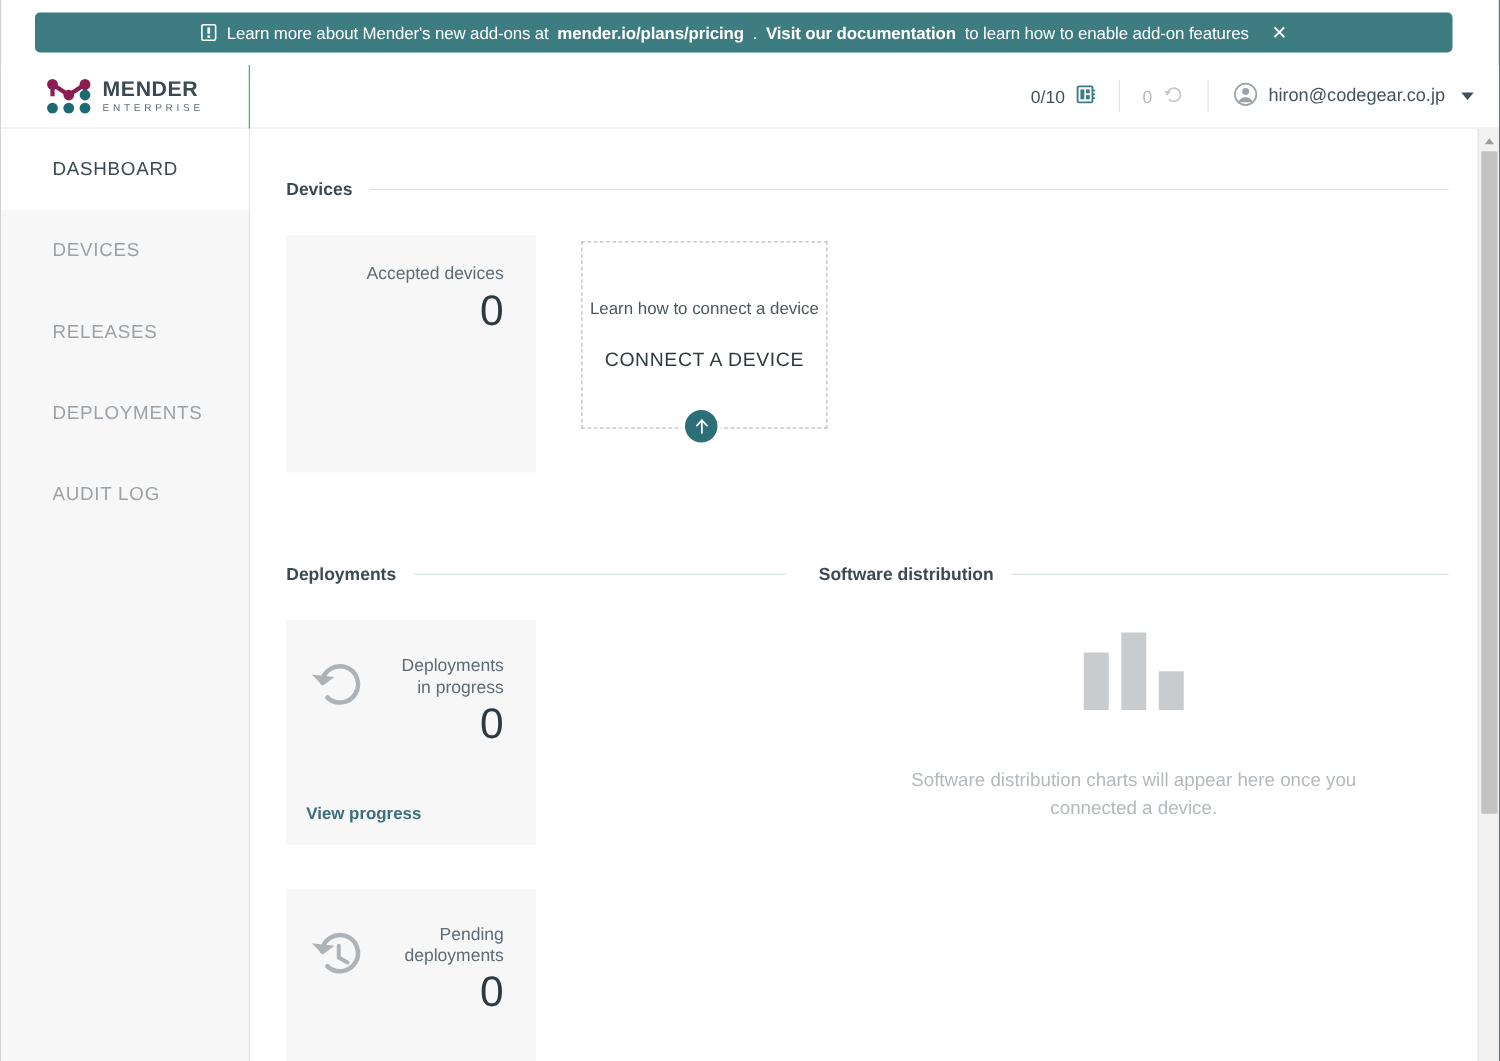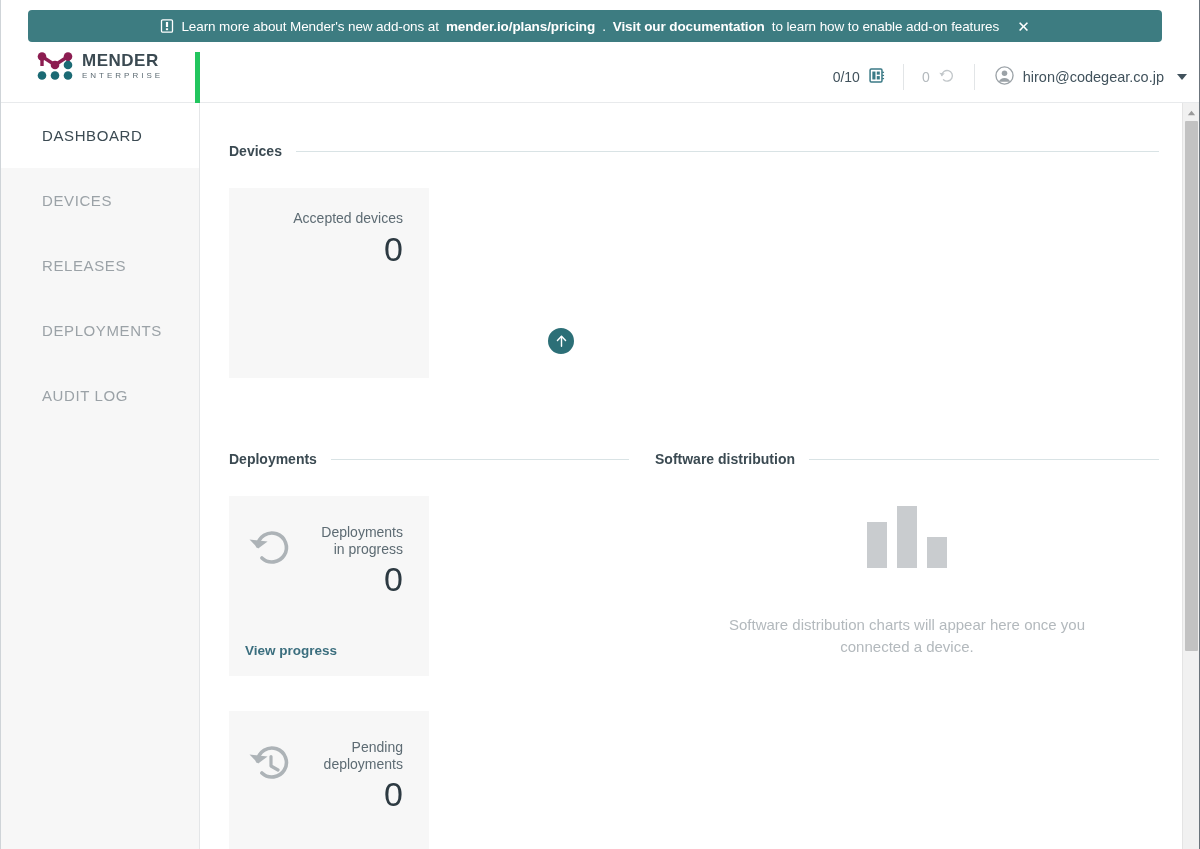--- a/index.html
+++ b/index.html
@@ -30,39 +30,39 @@
     font-weight:400; color:#fff;
   }
 
   
   .topbar {
     position:absolute; left:1px; top:52px; width:1198px; height:51px;
     background:#fff; display:flex; align-items:center;
     border-bottom:1px solid #e8eaec;
   }
   .logo-block {
-    width:199px; height:51px; display:flex; padding-left:36px;
-    border-right:5px solid #22c55e;
+    width:199px; height:51px; display:flex; align-items:center; padding-left:36px;
+    border-right:1px solid #22c55e;
   }
   .logo-mark { width:36px; height:28px; margin-right:9px; }
   .logo-text { display:flex; flex-direction:column; line-height:1; }
   .logo-text .lt1 { font-size:17px; font-weight:700; color:#3b4a52; letter-spacing:0.5px; }
   .logo-text .lt2 { font-size:8px; font-weight:400; color:#5d6b73; letter-spacing:3.0px; margin-top:3px; }
 
   .topbar-left { display:flex; align-items:center; gap:16px; padding-left:18px; }
   .trial-plan { display:flex; align-items:center; gap:7px; color:#b3b9bd; font-size:14px; }
   .upgrade { display:flex; align-items:center; gap:9px; color:#3b7a86; font-size:14.5px; cursor:pointer; letter-spacing:0.2px;}
 
   .topbar-right { margin-left:auto; display:flex; align-items:center; height:51px; }
   .metric { display:flex; align-items:center; gap:8px; font-size:14px; color:#41525c; padding:0 18px; }
   .metric.dim { color:#b3b9bd; }
   .vdiv { width:1px; height:26px; background:#e2e5e7; }
   .user {
     display:flex; align-items:center; gap:9px; font-size:14.5px; color:#41525c;
-    padding:0 12px 0 20px; cursor:pointer;text-align:right;
+    padding:0 20px 0 20px; cursor:pointer;text-align:right;
   }
   .caret { width:0;height:0;border-left:5px solid transparent;border-right:5px solid transparent;border-top:6px solid #41525c; margin-left:4px;}
 
   
   .sidebar {
     position:absolute; left:1px; top:103px; width:199px; height:746px;
     background:#f7f7f7; border-right:1px solid #e4e6e8;
     display:flex; flex-direction:column;
   }
   .nav-item {
@@ -282,20 +282,24 @@
     <div class="section-head devices-head">
       <span class="title">Devices</span>
       <span class="rule"></span>
     </div>
 
     <div class="card card-accepted">
       <div class="card-label">Accepted devices</div>
       <div class="card-number">0</div>
     </div>
 
+    <div class="connect-box">
+      <div class="lead">Learn how to connect a device</div>
+      <div class="cta">CONNECT A DEVICE</div>
+    </div>
 
     <div class="tip-arrow">
       <svg viewBox="0 0 20 20" width="15" height="15" aria-hidden="true">
         <path d="M10 3.2 L10 16.4" stroke="#ffffff" stroke-width="1.9" stroke-linecap="round"></path>
         <path d="M4.6 8.6 L10 3.0 L15.4 8.6" fill="none" stroke="#ffffff" stroke-width="1.9" stroke-linecap="round" stroke-linejoin="round"></path>
       </svg>
     </div>
 
     <div class="section-head deployments-head">
       <span class="title">Deployments</span>

